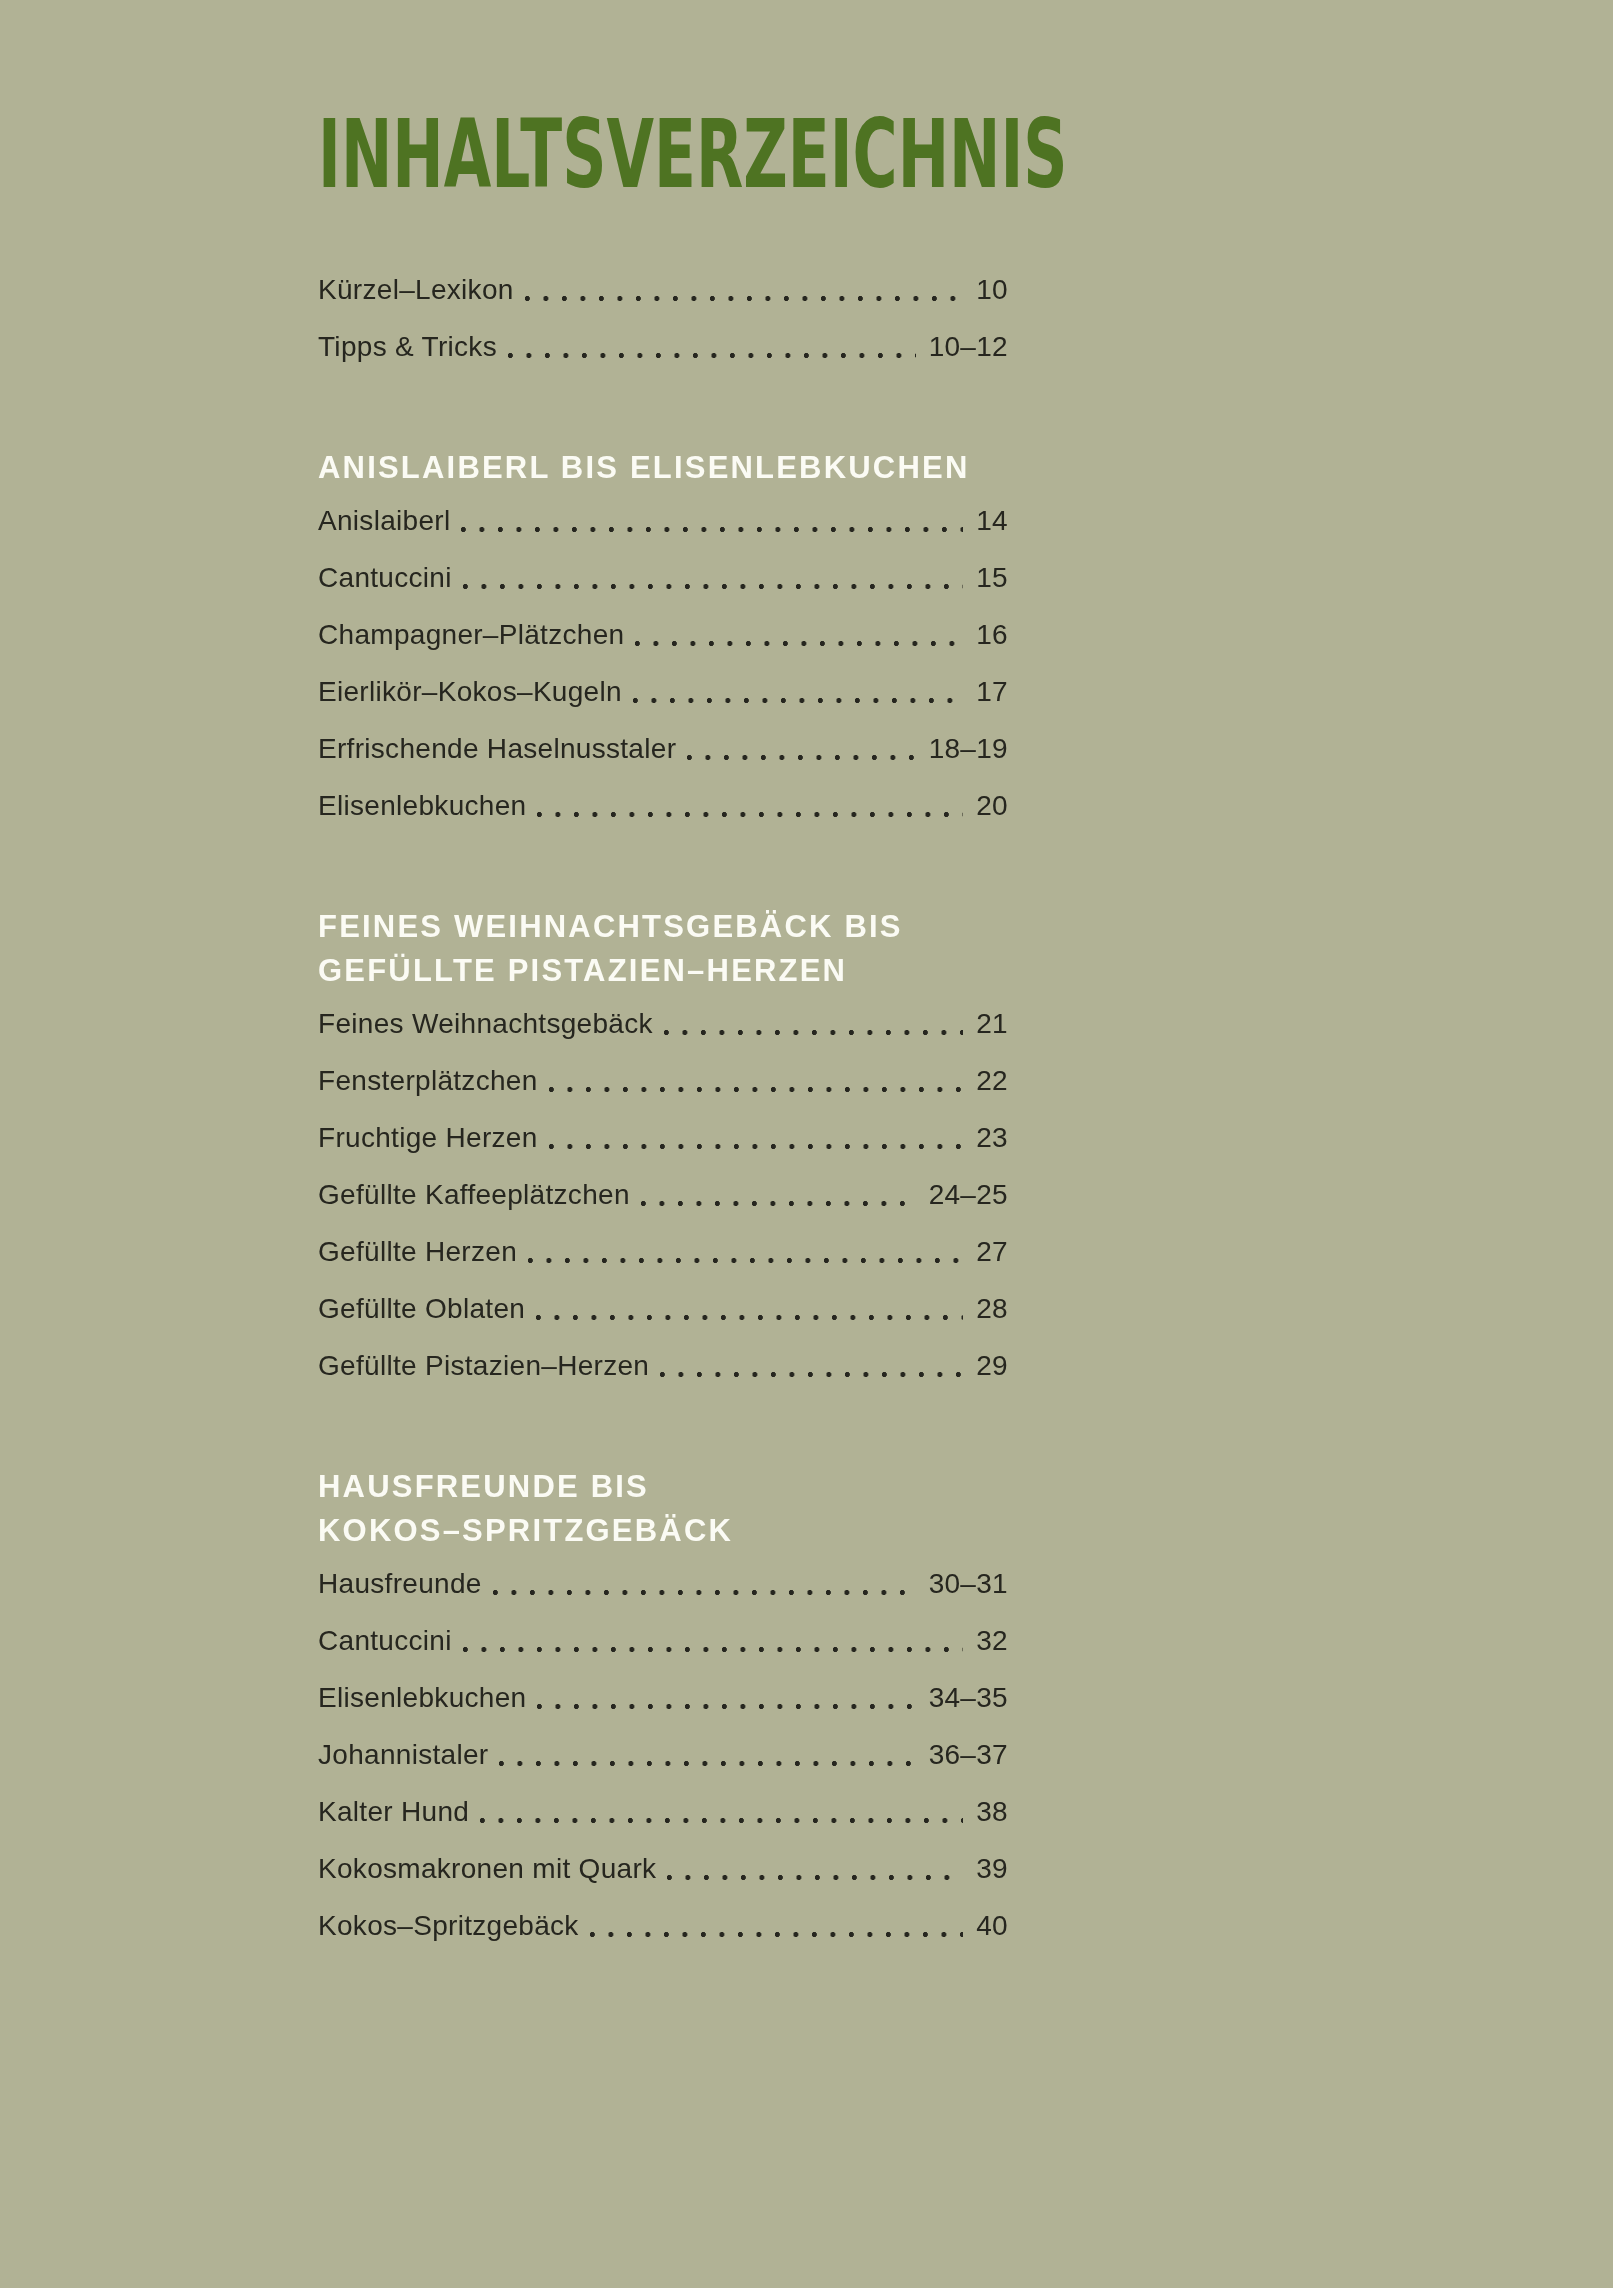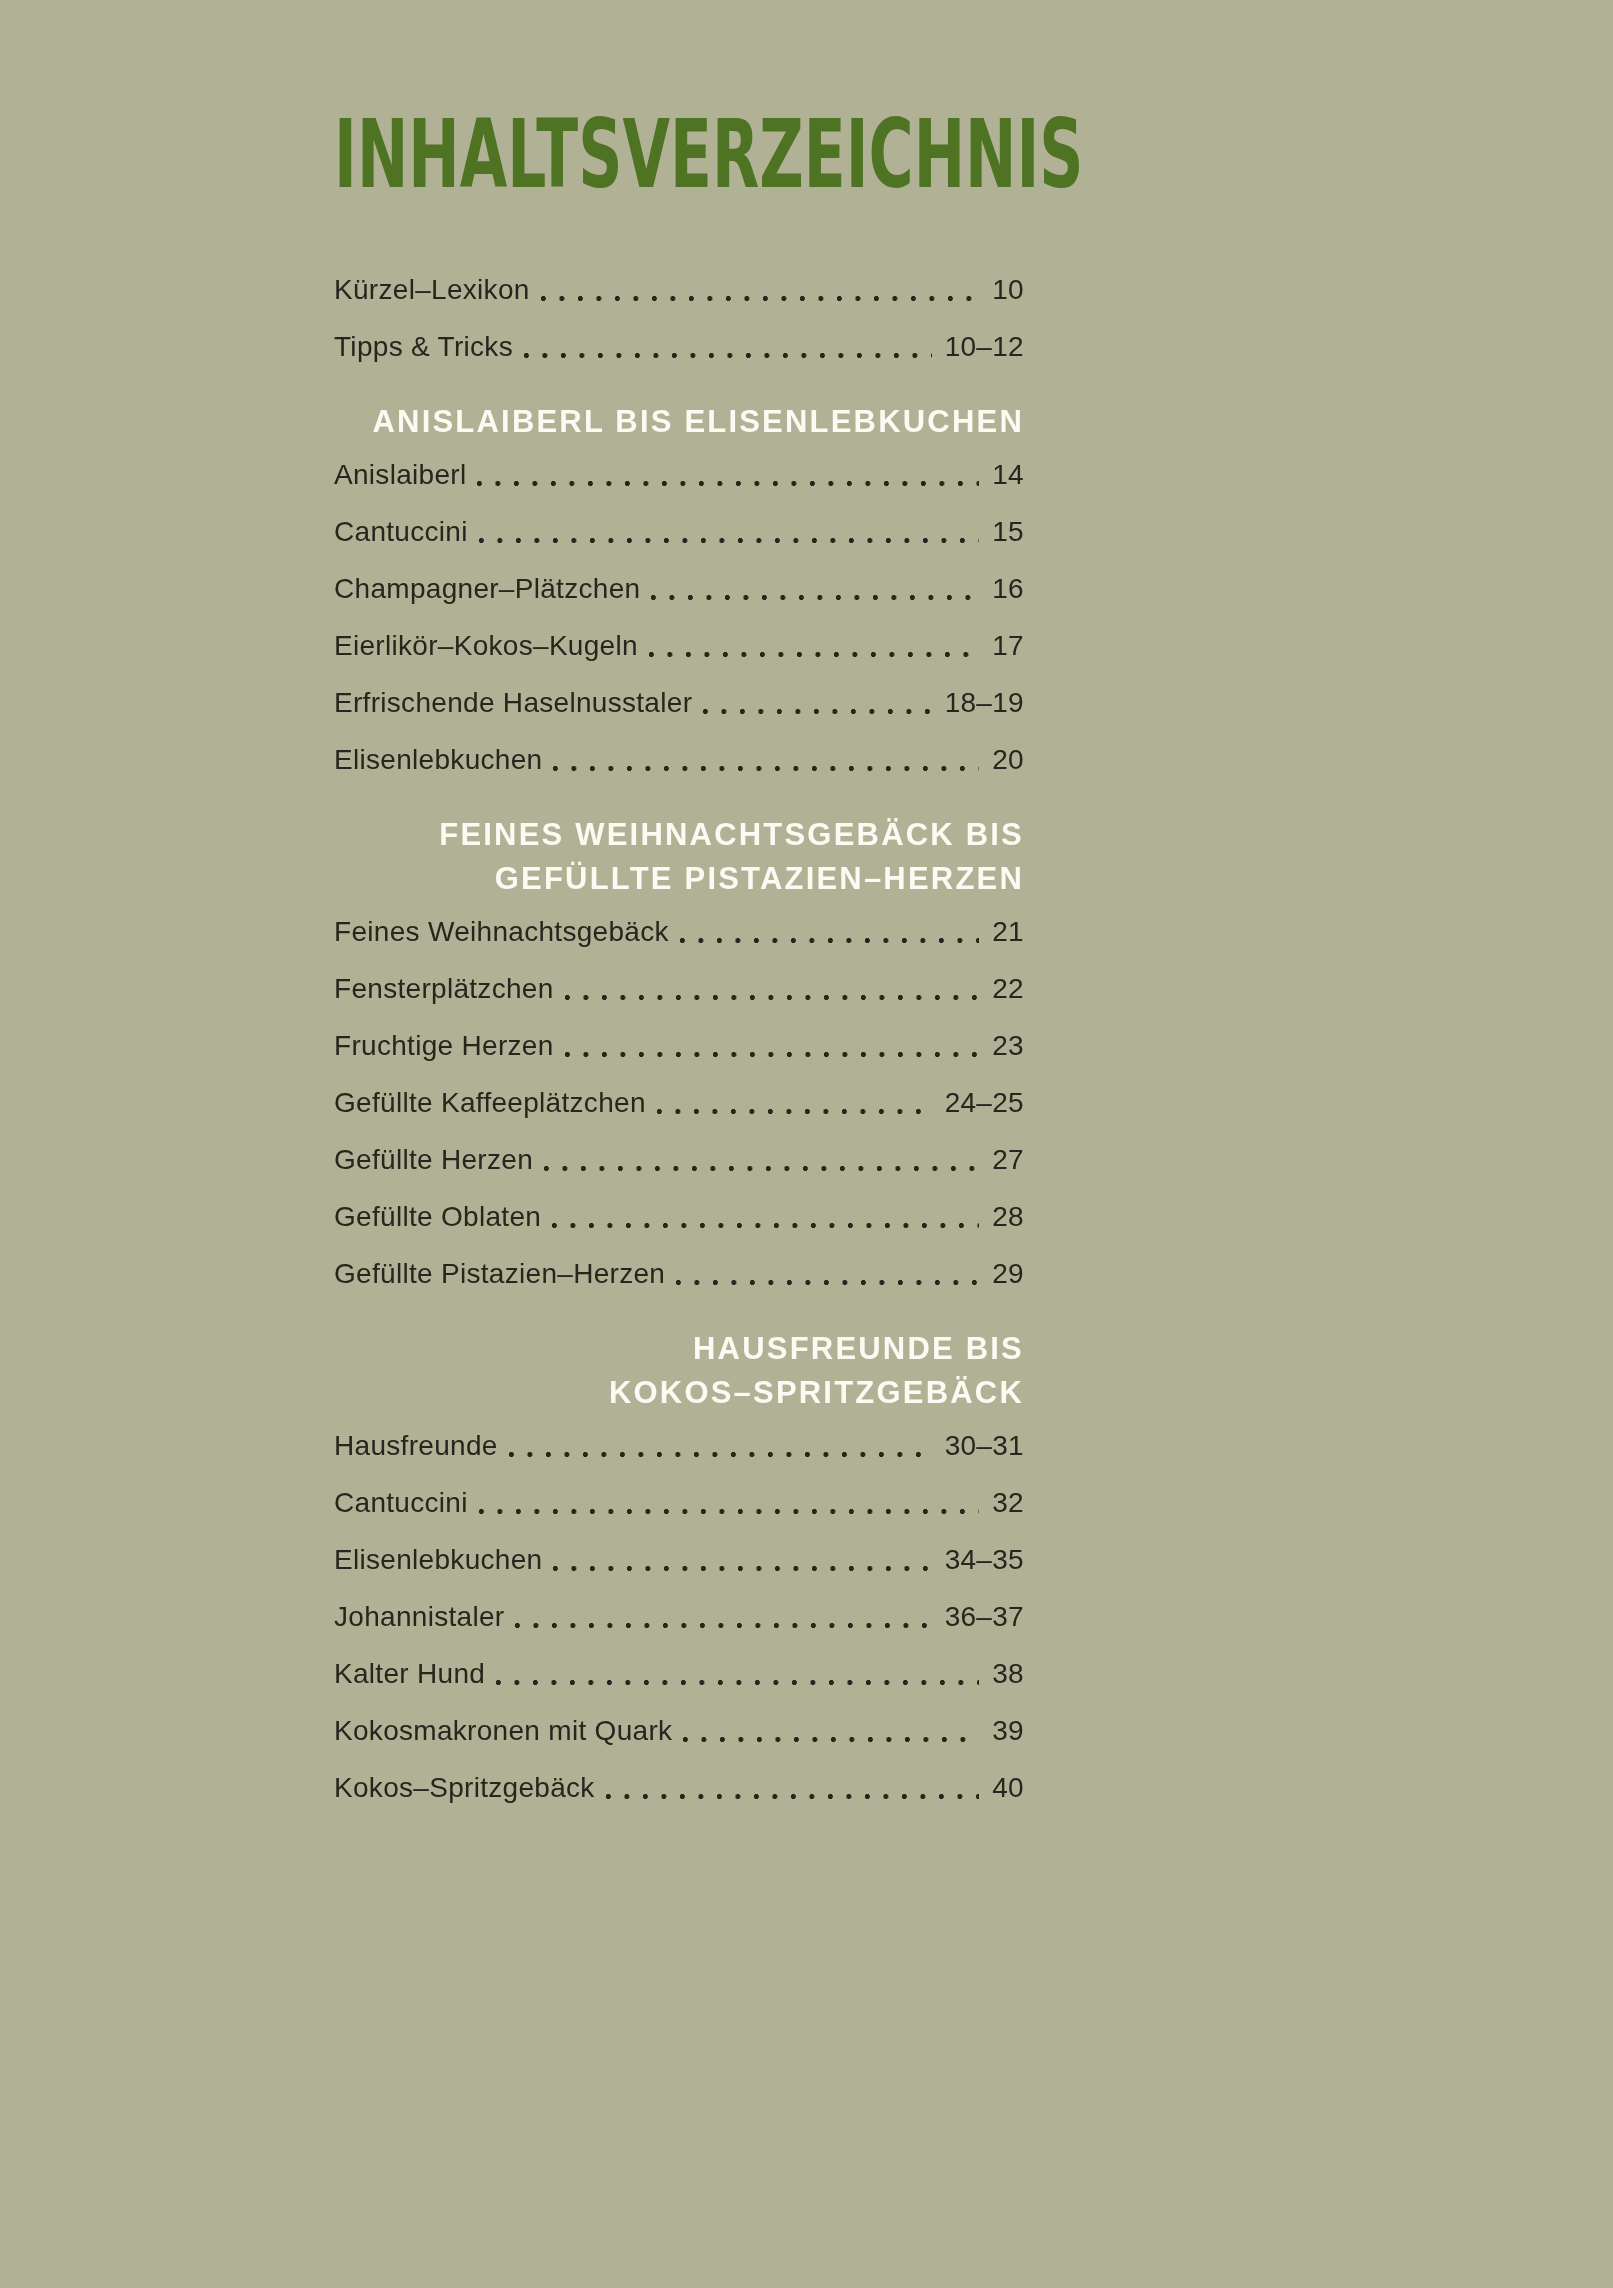--- a/index.html
+++ b/index.html
@@ -13,21 +13,21 @@
   body {
     width: 1613px;
     height: 2289px;
     position: relative;
     background: var(--bg);
     font-family: "Liberation Sans", sans-serif;
     overflow: hidden;
   }
   .content {
     position: absolute;
-    left: 334px;
+    left: 318px;
     top: 109px;
     width: 690px;
   }
   .title-svg {
     display: block;
     overflow: visible;
     margin: 0 0 66px 0;
   }
   .title-svg text {
     font-family: "DejaVu Sans", sans-serif;
@@ -49,21 +49,21 @@
   .leader {
     flex: 1 1 auto;
     min-width: 26px;
     height: 5.5px;
     margin: 0 13px 7.4px 11px;
     background-image: radial-gradient(circle at 2.3px 2.3px, var(--ink) 2.2px, rgba(0,0,0,0) 2.7px);
     background-size: 18.5px 4.6px;
     background-repeat: repeat-x;
     background-position: 0 100%;
   }
-  .section { margin-top: 35px; text-align: right; }
+  .section { margin-top: 81px; }
   .section-header {
     color: var(--white);
     font-size: 31px;
     font-weight: bold;
     letter-spacing: 2.2px;
     line-height: 44px;
     margin-bottom: 12px;
   }
 </style>
 </head>

